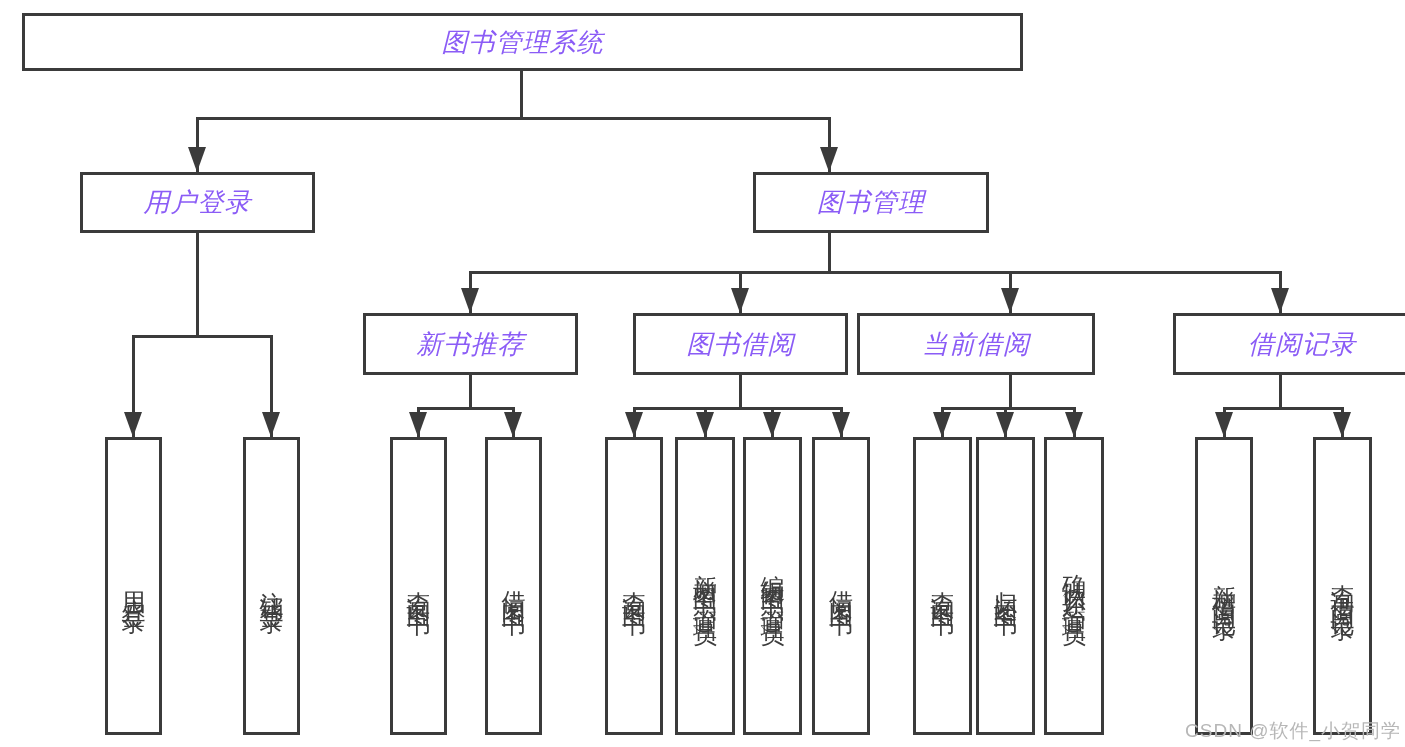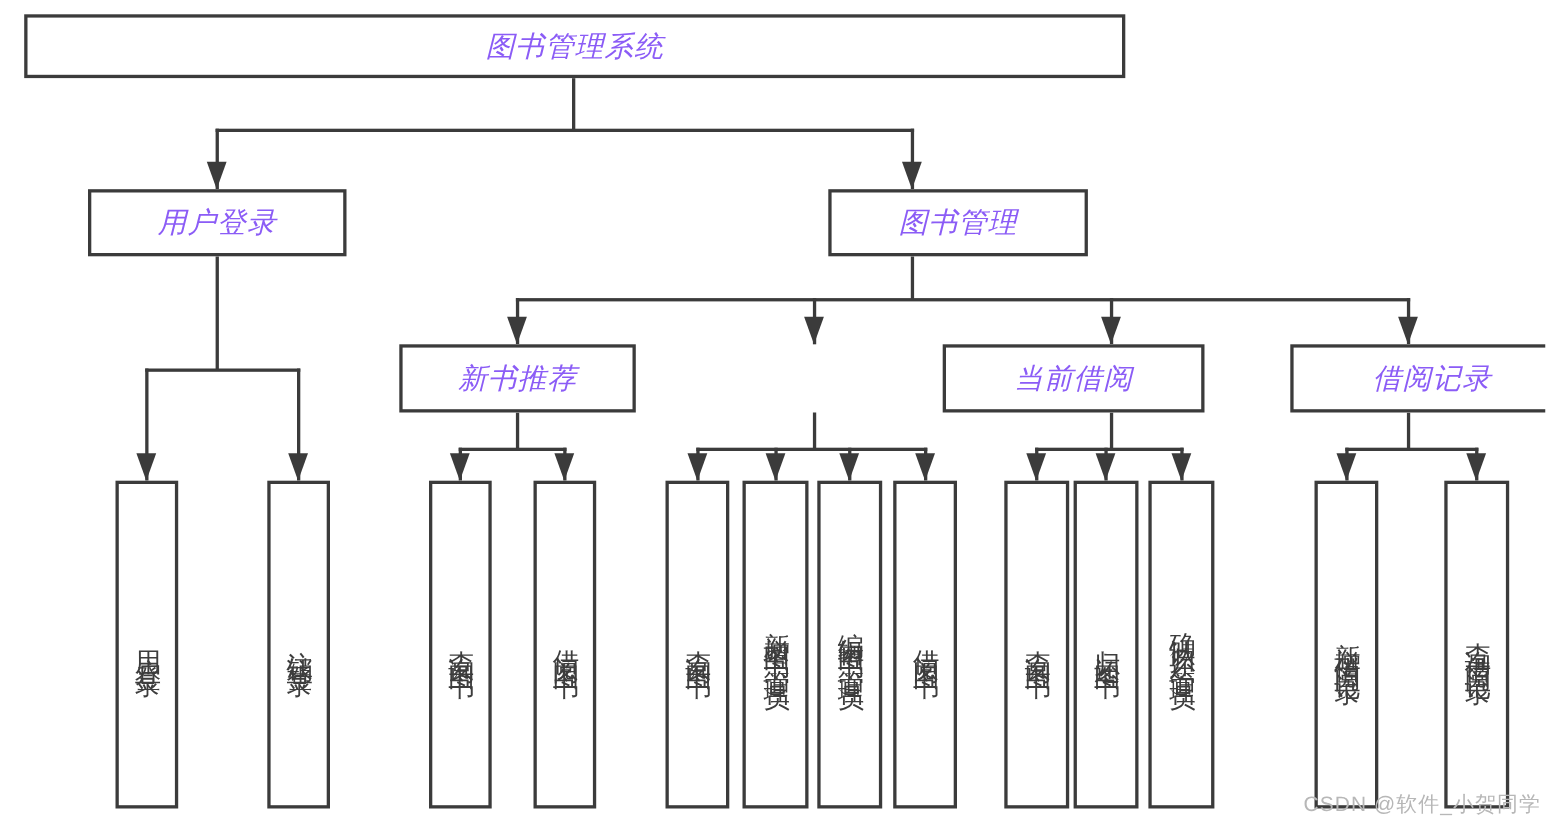--- a/index.html
+++ b/index.html
@@ -101,20 +101,23 @@
     </div>
     <div class="node" style="left: 80px; top: 172px; width: 235px; height: 61px;">
       <span class="htext">用户登录</span>
     </div>
     <div class="node" style="left: 711px; top: 172px; width: 236px; height: 61px; margin-left: 42px;">
       <span class="htext">图书管理</span>
     </div>
     <div class="node" style="left: 363px; top: 313px; width: 215px; height: 62px; align-items: center;">
       <span class="htext">新书推荐</span>
     </div>
+    <div class="node" style="left: 633px; top: 313px; width: 215px; height: 62px;">
+      <span class="htext">图书借阅</span>
+    </div>
     <div class="node" style="left: 857px; top: 313px; width: 238px; height: 62px;">
       <span class="htext">当前借阅</span>
     </div>
     <div class="node" style="left: 1173px; top: 313px; width: 258px; height: 62px;">
       <span class="htext">借阅记录</span>
     </div>
     <div class="node" style="left: 105px; top: 437px; width: 57px; height: 298px;">
       <span class="vtext">用户登录</span>
     </div>
     <div class="node" style="left: 243px; top: 437px; width: 57px; height: 298px;">

